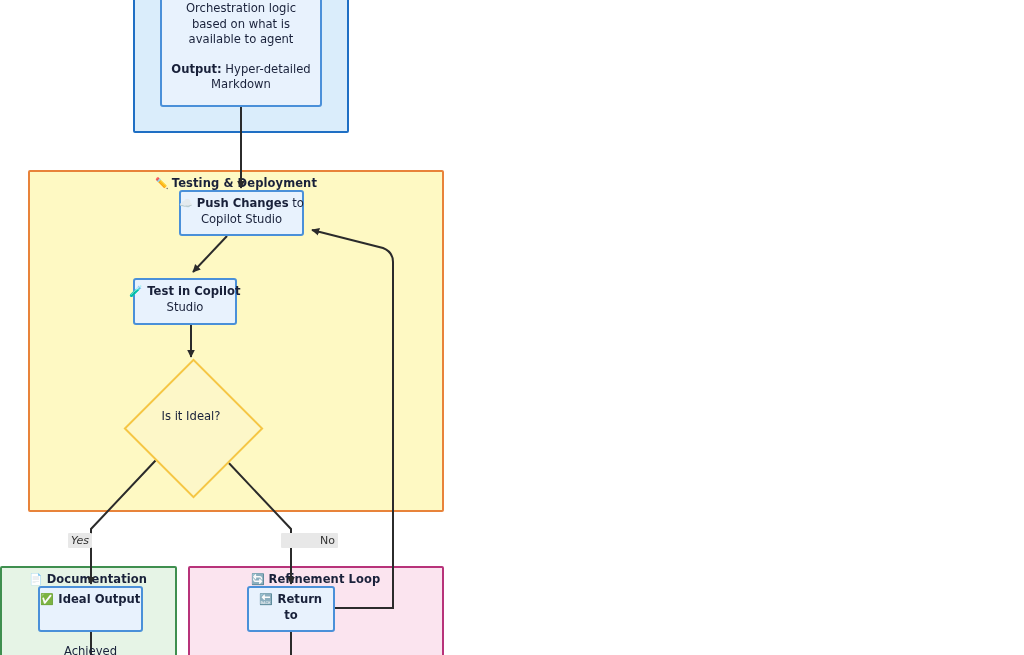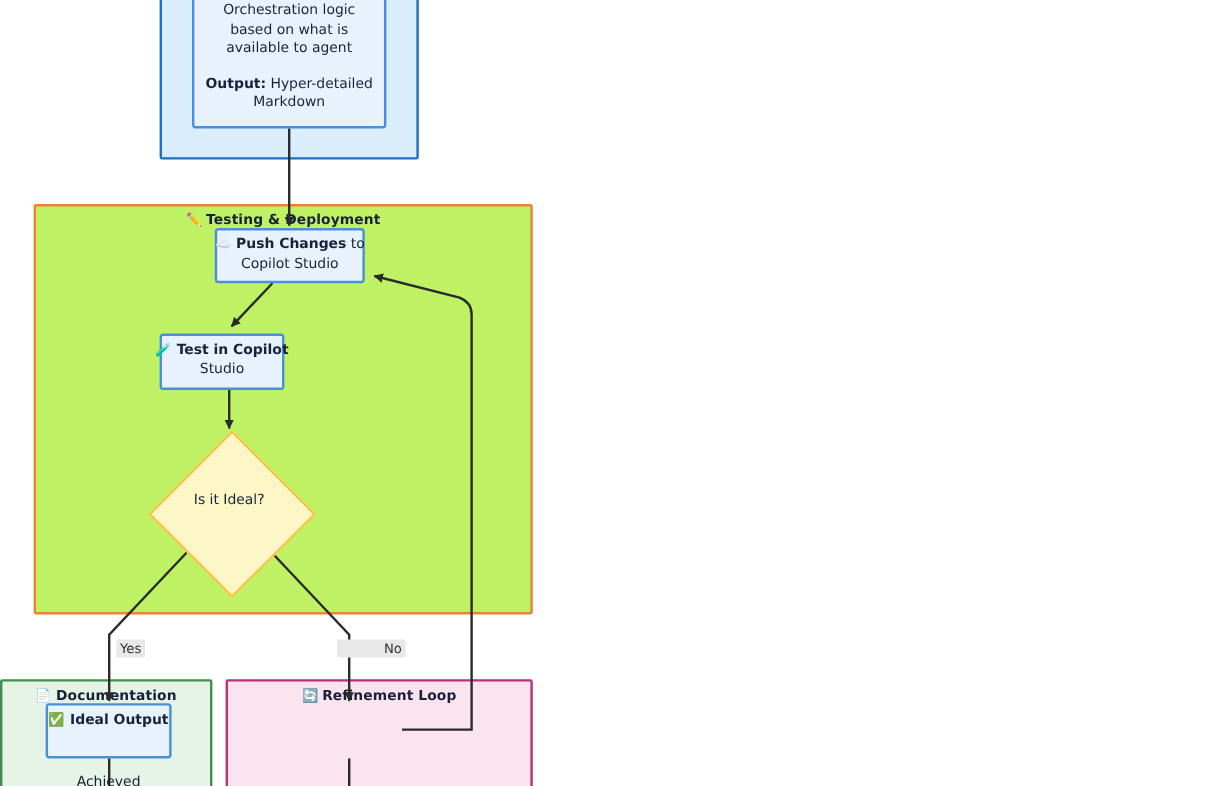--- a/index.html
+++ b/index.html
@@ -54,21 +54,21 @@
   .subgraph-title .emoji {
     font-size: 11px;
     margin-right: 3px;
   }
 
   #sg-testing {
     left: 28px;
     top: 170px;
     width: 416px;
     height: 342px;
-    background: #bef264;
+    background: #fef9c3;
     border-color: #e8833a;
   }
   #sg-documentation {
     left: 0px;
     top: 566px;
     width: 177px;
     height: 110px;
     background: #e6f4e6;
     border-color: #3f8f4f;
   }
@@ -192,21 +192,21 @@
   .edge-label {
     position: absolute;
     background: #e8e8e8;
     color: #333333;
     font-size: 11px;
     line-height: 13px;
     padding: 1px 3px;
     border-radius: 1px;
     white-space: nowrap;
   }
-  #label-yes { left: 97px; top: 533px; }
+  #label-yes { left: 68px; top: 533px; font-style: italic; }
   #label-no  { left: 281px; top: 533px; padding-left: 39px; }
 </style>
 </head>
 <body>
 
 <div id="canvas">
 
   <div id="container-blue"></div>
 
   <div class="subgraph" id="sg-testing">
@@ -276,17 +276,21 @@
     <div class="dia-label">
       <div>Is it Ideal?</div>
     </div>
   </div>
 
   <div class="node" id="node-ideal">
     <div class="line1"><span class="emoji">✅</span><b>Ideal Output</b></div>
     <div class="line2">Achieved</div>
   </div>
 
+  <div class="node" id="node-return">
+    <div class="line1"><span class="emoji">🔙</span><b>Return</b></div>
+    <div class="line2"><b>to</b></div>
+  </div>
 
   <div class="edge-label" id="label-yes">Yes</div>
   <div class="edge-label" id="label-no">No</div>
 
 </div>
 
 </body></html>

